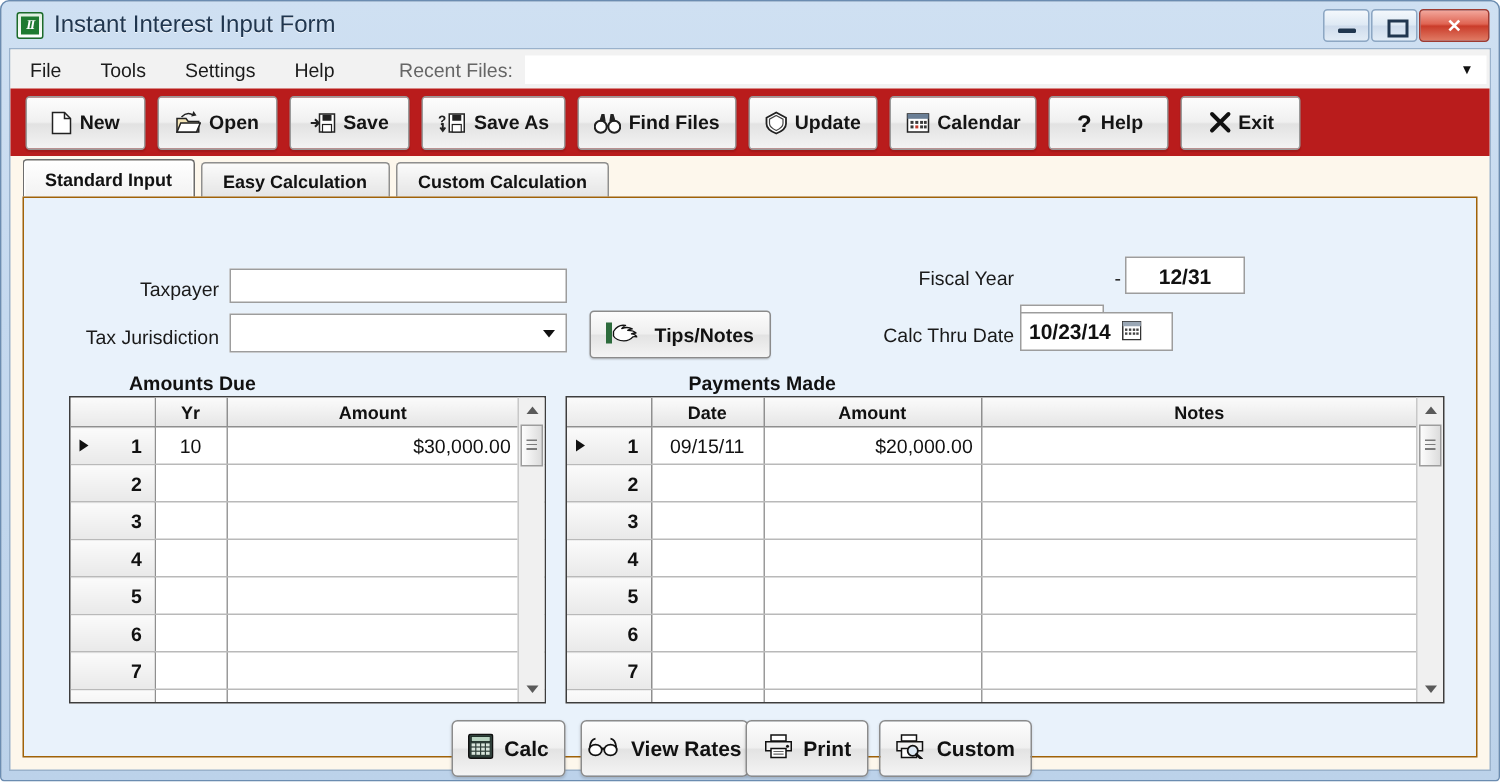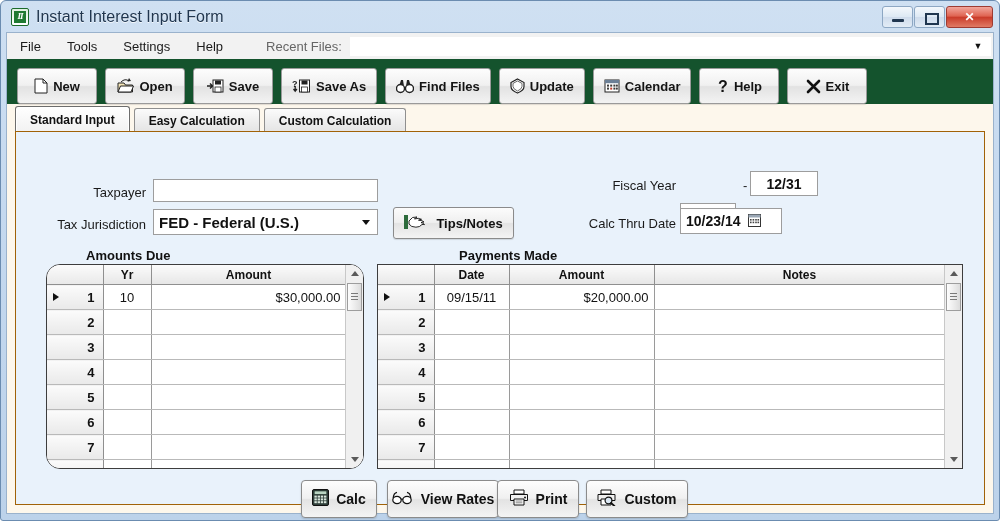--- a/index.html
+++ b/index.html
@@ -106,22 +106,22 @@
   }
   .recent-arrow {
     position: absolute; right: 6px; top: 0; bottom: 0;
     width: 14px; display: flex; align-items: center; justify-content: center;
     font-size: 9px; color: #111;
   }
 
   
   .toolbar {
     position: absolute; left: 0; top: 26px; right: 0; height: 45px;
-    background: #14532d;
-    display: flex; align-items: flex-end; padding-left: 10px; gap: 8px;
+    background: #b91c1c;
+    display: flex; align-items: center; padding-left: 10px; gap: 8px;
   }
   .tbtn {
     height: 34px;
     min-width: 58px;
     padding: 0 10px;
     border: 1px solid #9a9a9a;
     border-radius: 3px;
     background: linear-gradient(to bottom,#fdfdfd 0%,#f0f0f0 48%,#e2e2e2 52%,#f3f3f3 100%);
     display: flex; align-items: center; justify-content: center; gap: 5px;
     box-shadow: 0 1px 1px rgba(0,0,0,0.12);
@@ -463,40 +463,39 @@
       <div class="tab">Custom Calculation</div>
     </div>
 
     <div class="panel">
 
       <div class="lblr" style="left:20px; top:53px; width:110px;">Taxpayer</div>
       <div class="txtbox" style="left:137px; top:47px; width:225px; height:23px;"></div>
 
       <div class="lblr" style="left:20px; top:85px; width:110px;">Tax Jurisdiction</div>
       <div class="combobox" style="left:137px; top:77px; width:225px; height:26px;">
-        <span>FED - Federal (U.S.)</span>
         <span class="caret"></span>
       </div>
 
       <div class="tipsbtn" style="left:377px; top:75px; width:119px; height:30px;">
         <span>
           <svg width="26" height="16" viewBox="0 0 26 16">
             <rect x="0" y="1" width="4" height="14" fill="#2d6b3c"></rect>
             <path d="M5 7 q3 -5 8 -4 q-2 1 -2.5 2 q4 -1.5 7 0.3 q-2 0.2 -3 0.9
                      q4 0 5.5 1.8 q-2 0 -3 0.6 q3 0.4 3.5 2 q-1.6 -0.3 -2.6 0
                      q-2 2.6 -6 2.6 q-5 0 -6.9 -3.2 z" fill="#ffffff" stroke="#111" stroke-width="0.9" stroke-linejoin="round"></path>
           </svg>
         </span>
         <span>Tips/Notes</span>
       </div>
 
       <div class="lblr" style="left:540px; top:46px; width:120px;">Fiscal Year</div>
       <div class="txtbox bold c-center" style="left:664px; top:39px; width:56px; height:25px; justify-content:center;margin-top:32px;">01/01</div>
       <div class="dash" style="left:727px; top:46px;">-</div>
-      <div class="txtbox bold c-center" style="left:734px; top:39px; width:68px; height:25px; justify-content:center;">12/31</div>
+      <div class="txtbox bold c-center" style="left:734px; top:39px; width:80px; height:25px; justify-content:center;">12/31</div>
 
       <div class="lblr" style="left:520px; top:84px; width:140px;">Calc Thru Date</div>
       <div class="txtbox bold" style="left:664px; top:76px; width:102px; height:26px;">
         <span>10/23/14</span>
         <span class="dateicon">
           <svg width="13" height="13" viewBox="0 0 13 13">
             <rect x="0.5" y="0.5" width="12" height="12" fill="#ffffff" stroke="#333" stroke-width="1"></rect>
             <rect x="0.5" y="0.5" width="12" height="3" fill="#9aa7b5"></rect>
             <g fill="#444">
               <rect x="2" y="5" width="1.6" height="1.6"></rect>
@@ -508,21 +507,21 @@
               <rect x="7.2" y="7.6" width="1.6" height="1.6"></rect>
                 <rect x="9.5" y="7.6" width="1.6" height="1.6"></rect>
             </g>
           </svg>
         </span>
         <span class="caret"></span>
       </div>
 
       <div class="gridcap" style="left:70px; top:116px;">Amounts Due</div>
 
-      <div class="grid" style="left:30px; top:132px; width:318px; height:205px;border-radius:14px;">
+      <div class="grid" style="left:30px; top:132px; width:318px; height:205px;">
         <table>
           <colgroup>
               <col style="width:56px">
               <col style="width:48px">
               <col>
               <col style="width:17px">
             </colgroup>
           <thead>
             <tr>
               <th class="rowhdr"></th>

